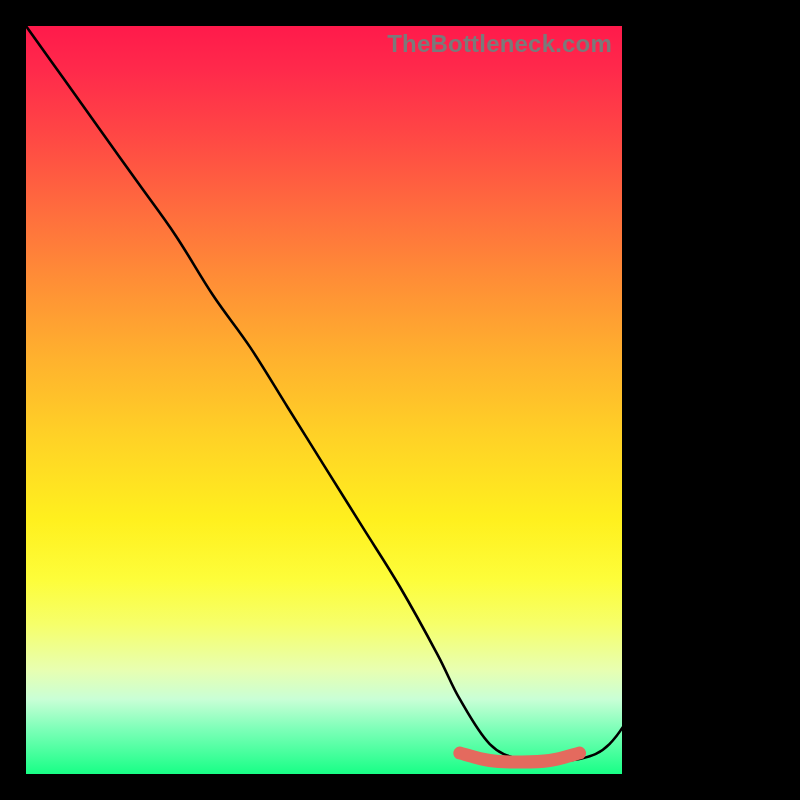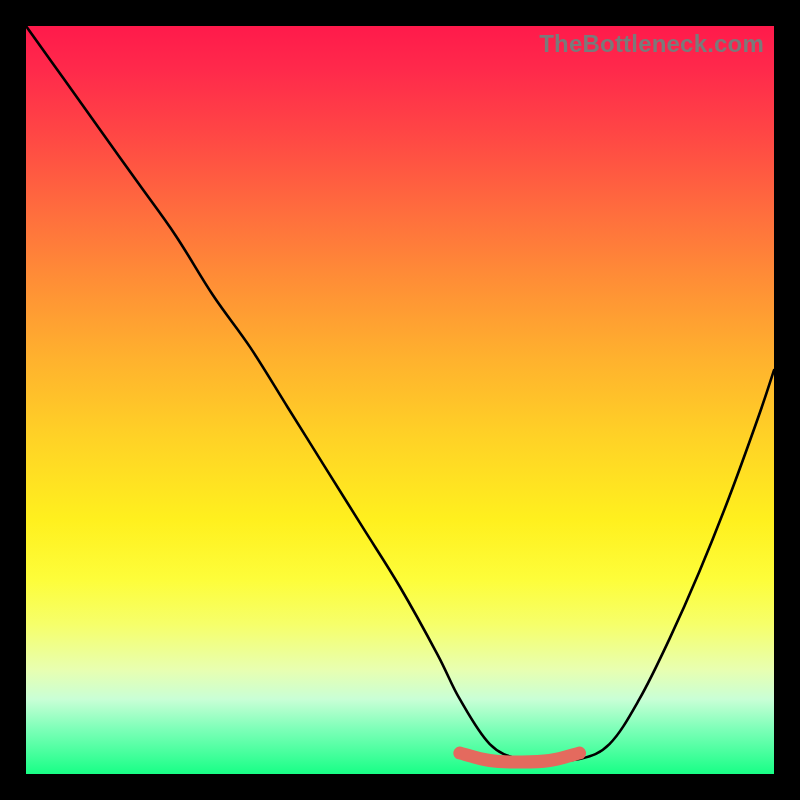--- a/index.html
+++ b/index.html
@@ -7,21 +7,21 @@
   .frame {
     position: relative;
     width: 800px;
     height: 800px;
     background: #000;
   }
   .plot {
     position: absolute;
     left: 26px;
     top: 26px;
-    width: 748px;
+    width: 596px;
     height: 748px;
     background: linear-gradient(to bottom,
       #ff1a4b 0%,
       #ff2a4b 6%,
       #ff4545 14%,
       #ff6a3e 24%,
       #ff8e36 34%,
       #ffb02e 44%,
       #ffd226 55%,
       #fff01e 66%,

